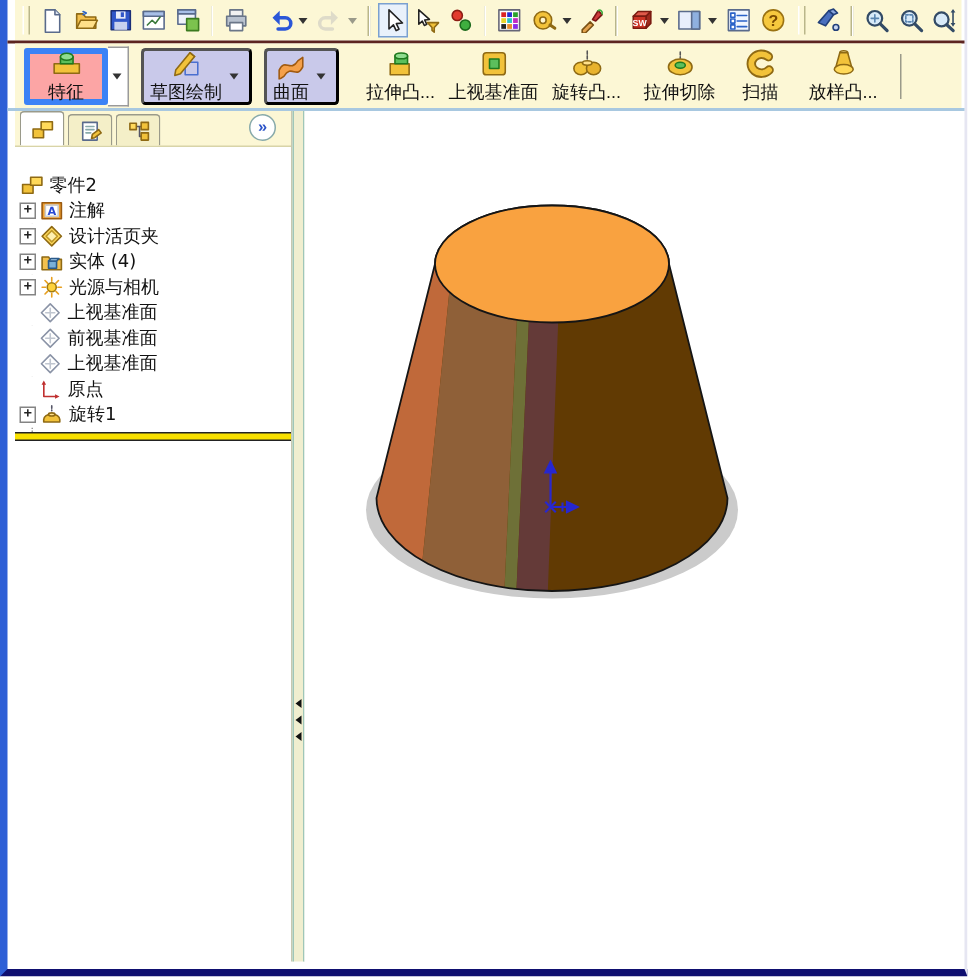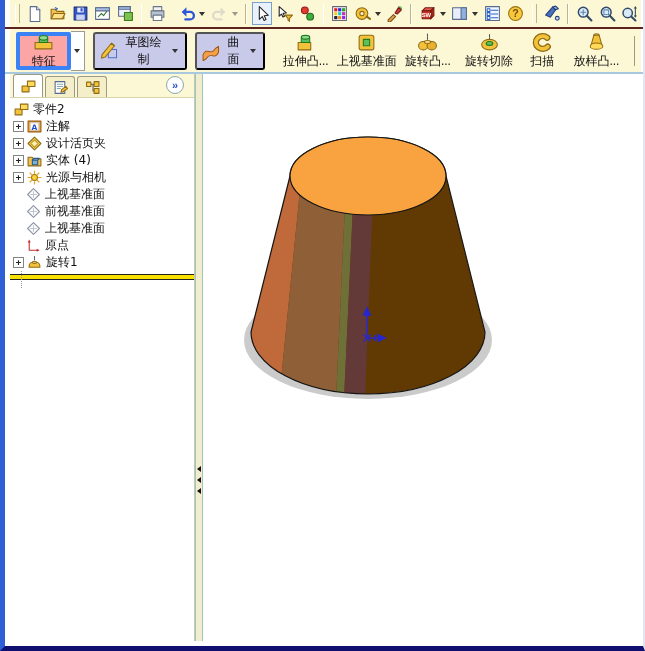--- a/index.html
+++ b/index.html
@@ -27,39 +27,39 @@
   
   .tb2{position:absolute;left:5px;right:2px;top:29px;height:43px;background:#fcf7d5;
        display:flex;align-items:center;padding-left:6px;box-sizing:border-box}
   .ic20{width:21px;height:21px}
   .grpbtn{height:38px;display:flex;flex-direction:column;align-items:center;justify-content:center;
           gap:1px;font-size:12px;color:#111}
   .grp-active{width:56px;background:#fca5a5;border:4px solid #3b82f6;border-radius:2px}
   .grp-caret-cell{width:13px;height:38px;background:#fff;border:1px solid #9a9a9a;border-left:none;
           display:flex;align-items:center;justify-content:center}
   .grp-lav{background:#c9c9ea;border-radius:3px;flex-direction:row;gap:4px;padding:0 4px;margin-left:8px}
-  .grp-lav .lbl2{display:flex;flex-direction:row;align-items:center}
+  .grp-lav .lbl2{display:flex;flex-direction:column;align-items:center}
   .cmd{height:40px;display:flex;flex-direction:column;align-items:center;justify-content:center;
        gap:0;background:transparent;border:none;font-size:12px;color:#111;padding:0}
   .sep2{width:1px;height:30px;background:#9a9a8a;margin:0 6px}
   .tb2 .cmdlbl{white-space:nowrap}
   
   .paneldiv{position:absolute;left:0;right:0;top:72px;height:2px;background:#a8c8e0}
   .lpanel{position:absolute;left:5px;top:74px;width:185px;bottom:5px;background:#fff;box-sizing:border-box;
           border-right:1px solid #c8c8b0}
   .tabbar{height:23px;background:#fcf7d5;display:flex;align-items:flex-end;padding-left:3px;position:relative;
           border-bottom:1px solid #d8d4a8}
   .ptab{width:30px;height:21px;border:1px solid #9a9a8a;border-bottom:none;border-radius:3px 3px 0 0;
         background:#f4efc8;display:flex;align-items:center;justify-content:center;margin-right:2px}
   .ptab.active{background:#fff;height:23px}
   .ic14{width:15px;height:15px}
   .chevbtn{position:absolute;right:10px;top:2px;width:18px;height:18px;border:1px solid #8aa;border-radius:50%;
            background:#fff;color:#2a52c8;font-weight:bold;font-size:11px;line-height:16px;text-align:center;padding:0}
   
-  .tree{position:relative;padding-top:3px}
+  .tree{position:relative;padding-top:17px}
   .vline{position:absolute;left:11px;top:20px;height:170px;border-left:1px dotted #9a9a9a}
   .trow{display:flex;align-items:center;height:17px;padding-left:3px;position:relative;background:#fff}
   .trow .exp{width:9px;height:9px;border:1px solid #848484;background:#fff;font:bold 9px/8px "DejaVu Sans Mono",monospace;
              text-align:center;color:#222;margin-right:3px;flex:none;z-index:1}
   .trow .spc{width:13px;flex:none}
   .trow .ticon{width:15px;height:15px;margin-right:4px;flex:none;z-index:1}
   .trow .tlabel{white-space:nowrap}
   .root .ticon{margin-left:1px}
   .rollback{height:4px;margin-top:3px;background:#f8e000;border-top:1px solid #222;border-bottom:1px solid #222}
   
@@ -367,21 +367,21 @@
       <span class="cmdlbl">旋转凸...</span>
     </button>
     <button class="cmd" style="width:62px">
       <span class="ic ic20">
           <svg viewBox="0 0 20 20" xmlns="http://www.w3.org/2000/svg">
             <path d="M10 2.5v4" stroke="#555" stroke-dasharray="2 1" fill="none"></path>
             <ellipse cx="10" cy="12" rx="7.5" ry="5" fill="#f2c23a" stroke="#8f6a14"></ellipse>
             <ellipse cx="10" cy="11" rx="3.2" ry="1.9" fill="#5cbf5c" stroke="#1f7a1f"></ellipse>
           </svg>
         </span>
-      <span class="cmdlbl">旋转切除</span>
+      <span class="cmdlbl">拉伸切除</span>
     </button>
     <button class="cmd" style="width:46px">
       <span class="ic ic20">
           <svg viewBox="0 0 20 20" xmlns="http://www.w3.org/2000/svg">
             <path d="M14.5 5.5A6.5 6 0 1 0 15 14" fill="none" stroke="#8f6a14" stroke-width="6"></path>
             <path d="M14.5 5.5A6.5 6 0 1 0 15 14" fill="none" stroke="#f2c23a" stroke-width="3.6"></path>
           </svg>
         </span>
       <span class="cmdlbl">扫描</span>
     </button>

